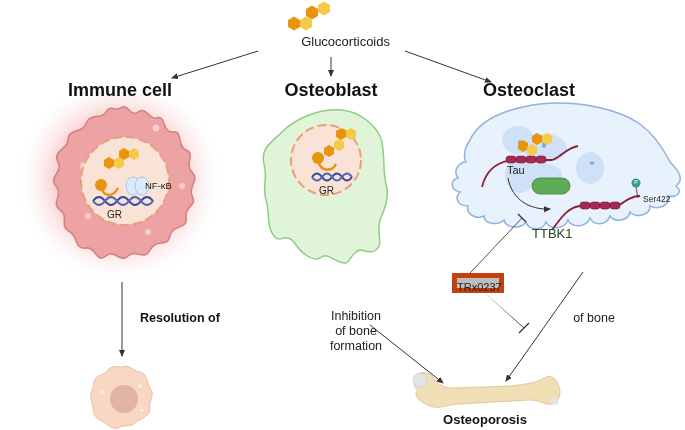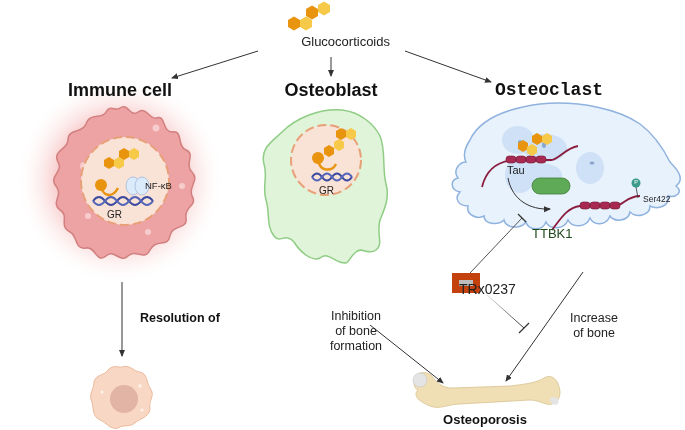--- a/index.html
+++ b/index.html
@@ -4,21 +4,21 @@
 <style>
   html, body { margin: 0; padding: 0; background: #ffffff; }
   body { width: 685px; height: 430px; position: relative; overflow: hidden; font-family: "Liberation Sans", sans-serif; }
   svg { position: absolute; left: 0; top: 0; }
   .lbl { position: absolute; color: #111; white-space: nowrap; }
   .title { font-weight: bold; font-size: 18px; }
   .center { text-align: center; }
   .body-txt { font-size: 12.5px; line-height: 15px; color: #222; }
   .small { font-size: 10px; color: #222; }
   .tiny { font-size: 13px; color: #2d4a2d; margin-top: 44px; }
-  .drug-box { position: absolute; left: 452px; top: 273px; width: 28px; height: 20px; background: #bdbdbd; border: 7px solid #c2410c; box-sizing: border-box; font-size: 14px; line-height: 18px; text-align: center; color: #222; }
+  .drug-box { position: absolute; left: 452px; top: 273px; width: 52px; height: 20px; background: #bdbdbd; border: 5px solid #c2410c; box-sizing: border-box; font-size: 11px; line-height: 18px; text-align: center; color: #222; }
 </style>
 </head>
 <body>
 
 <svg width="685" height="430" viewBox="0 0 685 430">
   <defs>
     <marker id="ah" markerWidth="8" markerHeight="8" refX="6" refY="3" orient="auto" markerUnits="userSpaceOnUse">
       <path d="M0,0 L7,3 L0,6 Z" fill="#333"></path>
     </marker>
     <radialGradient id="glow" cx="50%" cy="50%" r="50%">
@@ -131,21 +131,21 @@
     <path d="M414,381 C414,372 426,370 432,376 C436,382 442,388 452,388 L510,386 C528,384 538,382 544,378 C550,374 556,378 558,384 C562,392 560,402 552,404 C546,406 540,400 530,400 L460,404 C448,404 440,410 430,406 C420,402 412,396 418,390 C414,388 414,384 414,381 Z" fill="#f0dfb5" stroke="#d8c290" stroke-width="0.8"></path>
     <circle cx="420" cy="380" r="7" fill="#e4e4e4" stroke="#c8c8c8" stroke-width="0.6"></circle>
     <path d="M550,398 C556,396 560,398 558,404 C554,406 550,404 550,398 Z" fill="#e4e4e4"></path>
   </g>
 </svg>
 
 <div class="lbl center" style="left:270px; top:34px; width:120px; font-size:13px; color:#222;text-align:right;">Glucocorticoids</div>
 
 <div class="lbl title center" style="left:60px; top:80px; width:120px;">Immune cell</div>
 <div class="lbl title center" style="left:276px; top:80px; width:110px;">Osteoblast</div>
-<div class="lbl title center" style="left:484px; top:80px; width:130px;font-family:Liberation Mono, monospace;">Osteoclast</div>
+<div class="lbl title center" style="left:464px; top:80px; width:130px;">Osteoclast</div>
 
 <div class="lbl small" style="left:129px; top:180px; font-size:9.5px;margin-left:16px;">NF-κB</div>
 <div class="lbl small" style="left:107px; top:209px;">GR</div>
 <div class="lbl small" style="left:319px; top:185px;">GR</div>
 
 <div class="lbl small" style="left:507px; top:164px; font-size:11px;">Tau</div>
 <div class="lbl tiny center" style="left:532px; top:182px; width:38px; color:#1f4a1c;">TTBK1</div>
 <div class="lbl center" style="left:632px; top:179px; width:8px; font-size:5.5px; color:#fff;">P</div>
 <div class="lbl small" style="left:643px; top:194px; font-size:8.5px;">Ser422</div>
 
@@ -153,19 +153,18 @@
   <div>Resolution of</div>
 </div>
 
 <div class="lbl body-txt center" style="left:316px; top:309px; width:80px;text-align:center;">
   <div>Inhibition</div>
   <div>of bone</div>
   <div>formation</div>
 </div>
 
 <div class="lbl body-txt center" style="left:554px; top:311px; width:80px;">
-  <div>Increase</div>
   <div>of bone</div>
 </div>
 
 <div class="drug-box">TRx0237</div>
 
 <div class="lbl title center" style="left:430px; top:412px; width:110px; font-size:13px;">Osteoporosis</div>
 
 </body></html>

